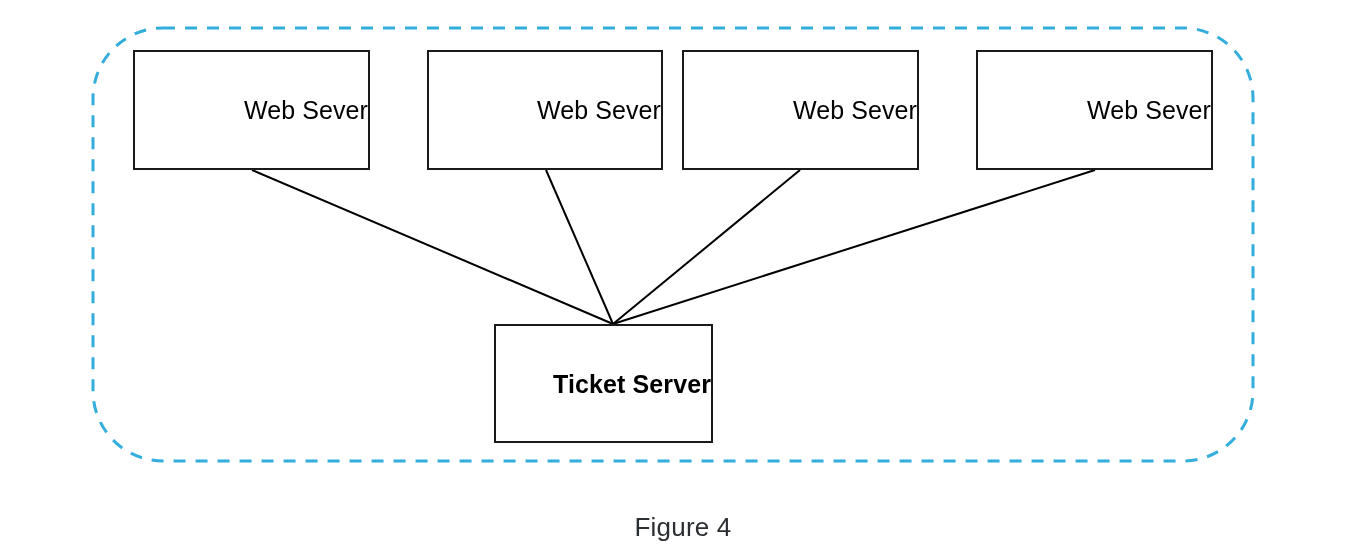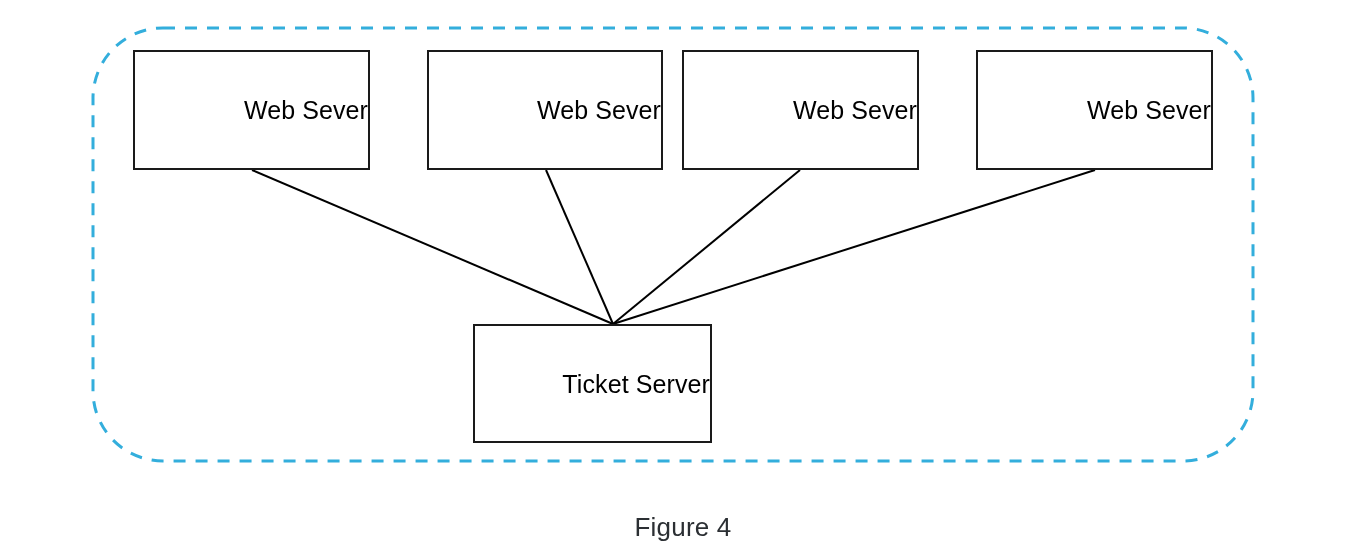--- a/index.html
+++ b/index.html
@@ -48,21 +48,21 @@
     line-height: 1.2;
     color: #000000;
     letter-spacing: 0.1px;
     white-space: nowrap;
   }
 
   .web-node-1 { left: 133px; top: 50px; width: 237px; height: 120px; }
   .web-node-2 { left: 427px; top: 50px; width: 236px; height: 120px; }
   .web-node-3 { left: 682px; top: 50px; width: 237px; height: 120px; }
   .web-node-4 { left: 976px; top: 50px; width: 237px; height: 120px; }
-  .ticket-node { left: 473px; top: 324px; width: 239px; height: 119px; }
+  .ticket-node { left: 494px; top: 324px; width: 219px; height: 119px; font-weight: bold; }
 
   .figure-caption {
     position: absolute;
     left: 0;
     top: 512px;
     width: 1366px;
     text-align: center;
     font-family: "Liberation Sans", sans-serif;
     font-size: 26px;
     color: #2b2f33;

